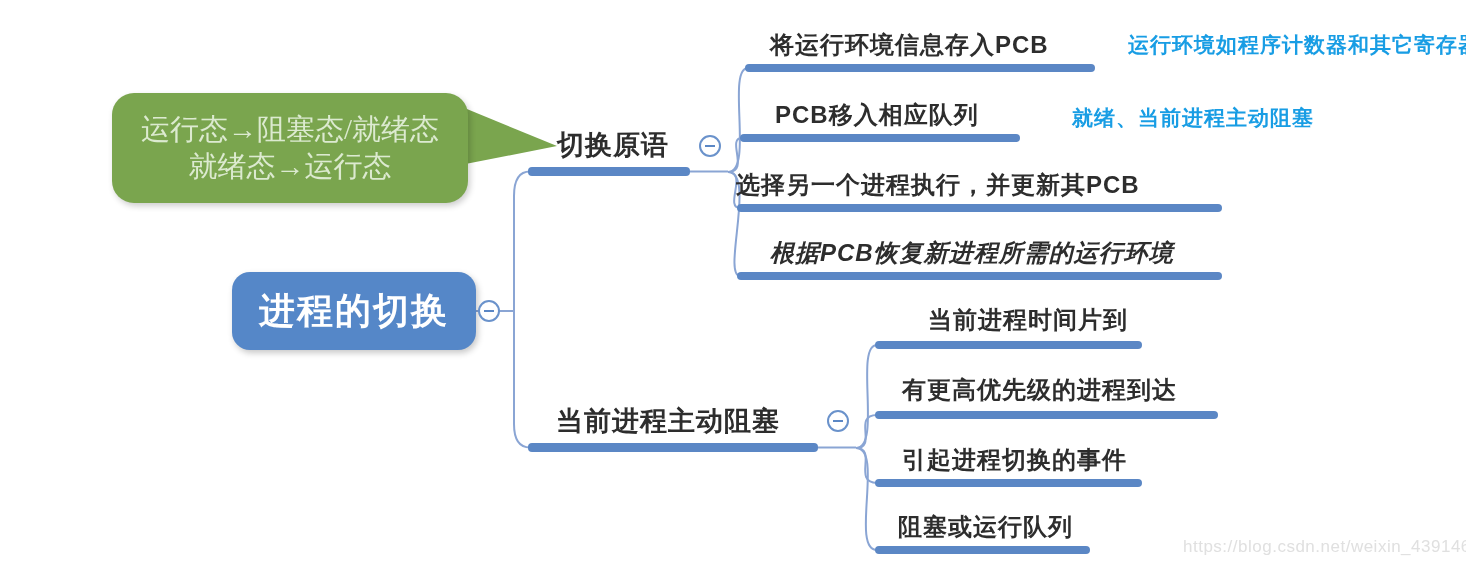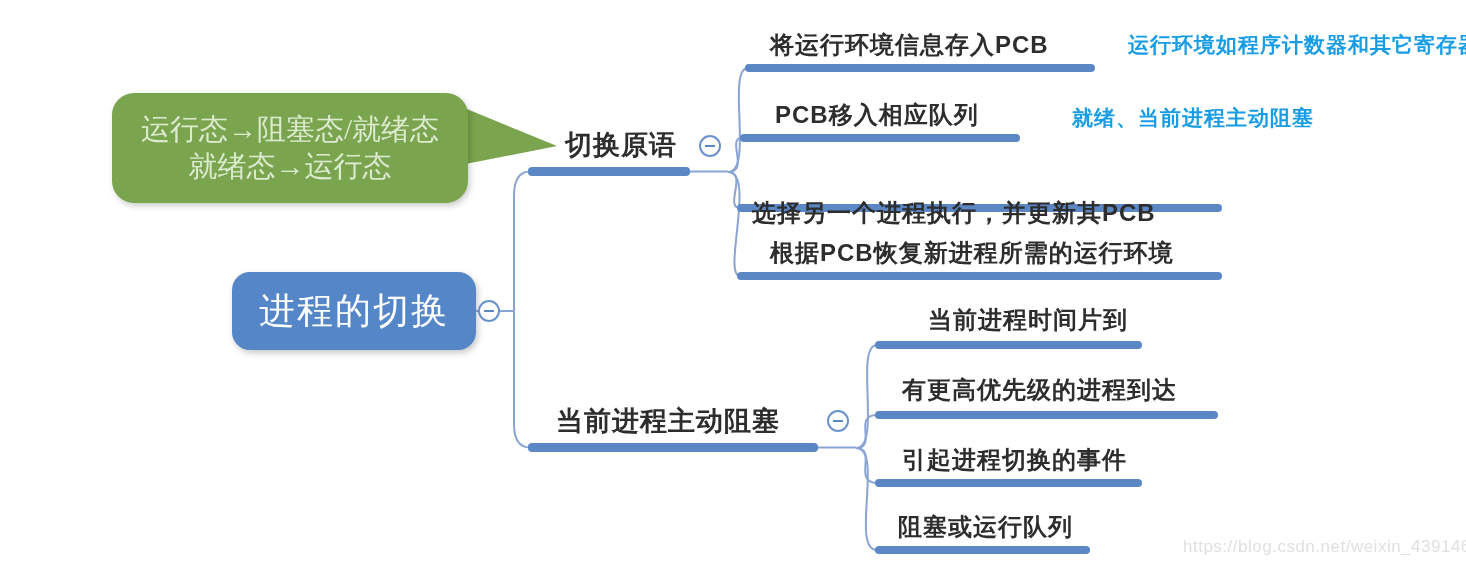--- a/index.html
+++ b/index.html
@@ -9,21 +9,21 @@
     font-family:"Liberation Sans","DejaVu Sans",sans-serif;
   }
   .abs{position:absolute;}
   svg.wires{position:absolute;left:0;top:0;z-index:1;}
 
   
   .root-node{
     left:232px;top:272px;width:244px;height:78px;z-index:3;
     background:#5587c8;border-radius:18px;
     display:flex;align-items:center;justify-content:center;
-    color:#ffffff;font-size:36px;font-weight:normal;letter-spacing:2px;
+    color:#ffffff;font-size:36px;font-weight:bold;letter-spacing:2px;
     box-shadow:2px 3px 6px rgba(0,0,0,0.22);
   }
 
   
   .callout{
     left:112px;top:93px;width:356px;height:110px;z-index:3;
     background:#7aa54e;border-radius:22px;
     display:flex;flex-direction:column;align-items:center;justify-content:center;
     color:#dcead0;font-size:29px;line-height:37px;
     font-family:"Liberation Serif","DejaVu Serif",serif;
@@ -105,25 +105,25 @@
 </div>
 
 <div class="abs root-node">
   <span>进程的切换</span>
 </div>
 
 <div class="abs minus-circle" style="left:478px;top:300px;"></div>
 <div class="abs minus-circle" style="left:699px;top:135px;"></div>
 <div class="abs minus-circle" style="left:827px;top:410px;"></div>
 
-<div class="abs branch-label" style="left:557px;top:127px;margin-left:8px;">切换原语</div>
+<div class="abs branch-label" style="left:557px;top:127px;">切换原语</div>
 <div class="abs leaf-label" style="left:770px;top:29px;">将运行环境信息存入PCB</div>
 <div class="abs leaf-label" style="left:775px;top:99px;">PCB移入相应队列</div>
-<div class="abs leaf-label" style="left:752px;top:169px;margin-top:28px;">选择另一个进程执行，并更新其PCB</div>
-<div class="abs leaf-label" style="left:770px;top:237px;">根据PCB恢复新进程所需的运行环境</div>
+<div class="abs leaf-label" style="left:736px;top:169px;">选择另一个进程执行，并更新其PCB</div>
+<div class="abs leaf-label" style="left:770px;top:237px;font-style:italic;">根据PCB恢复新进程所需的运行环境</div>
 
 <div class="abs branch-label" style="left:556px;top:403px;">当前进程主动阻塞</div>
 <div class="abs leaf-label" style="left:928px;top:304px;">当前进程时间片到</div>
 <div class="abs leaf-label" style="left:902px;top:374px;">有更高优先级的进程到达</div>
 <div class="abs leaf-label" style="left:902px;top:444px;">引起进程切换的事件</div>
 <div class="abs leaf-label" style="left:898px;top:511px;">阻塞或运行队列</div>
 
 <div class="abs annotation" style="left:1128px;top:31px;">运行环境如程序计数器和其它寄存器</div>
 <div class="abs annotation" style="left:1072px;top:104px;">就绪、当前进程主动阻塞</div>
 

